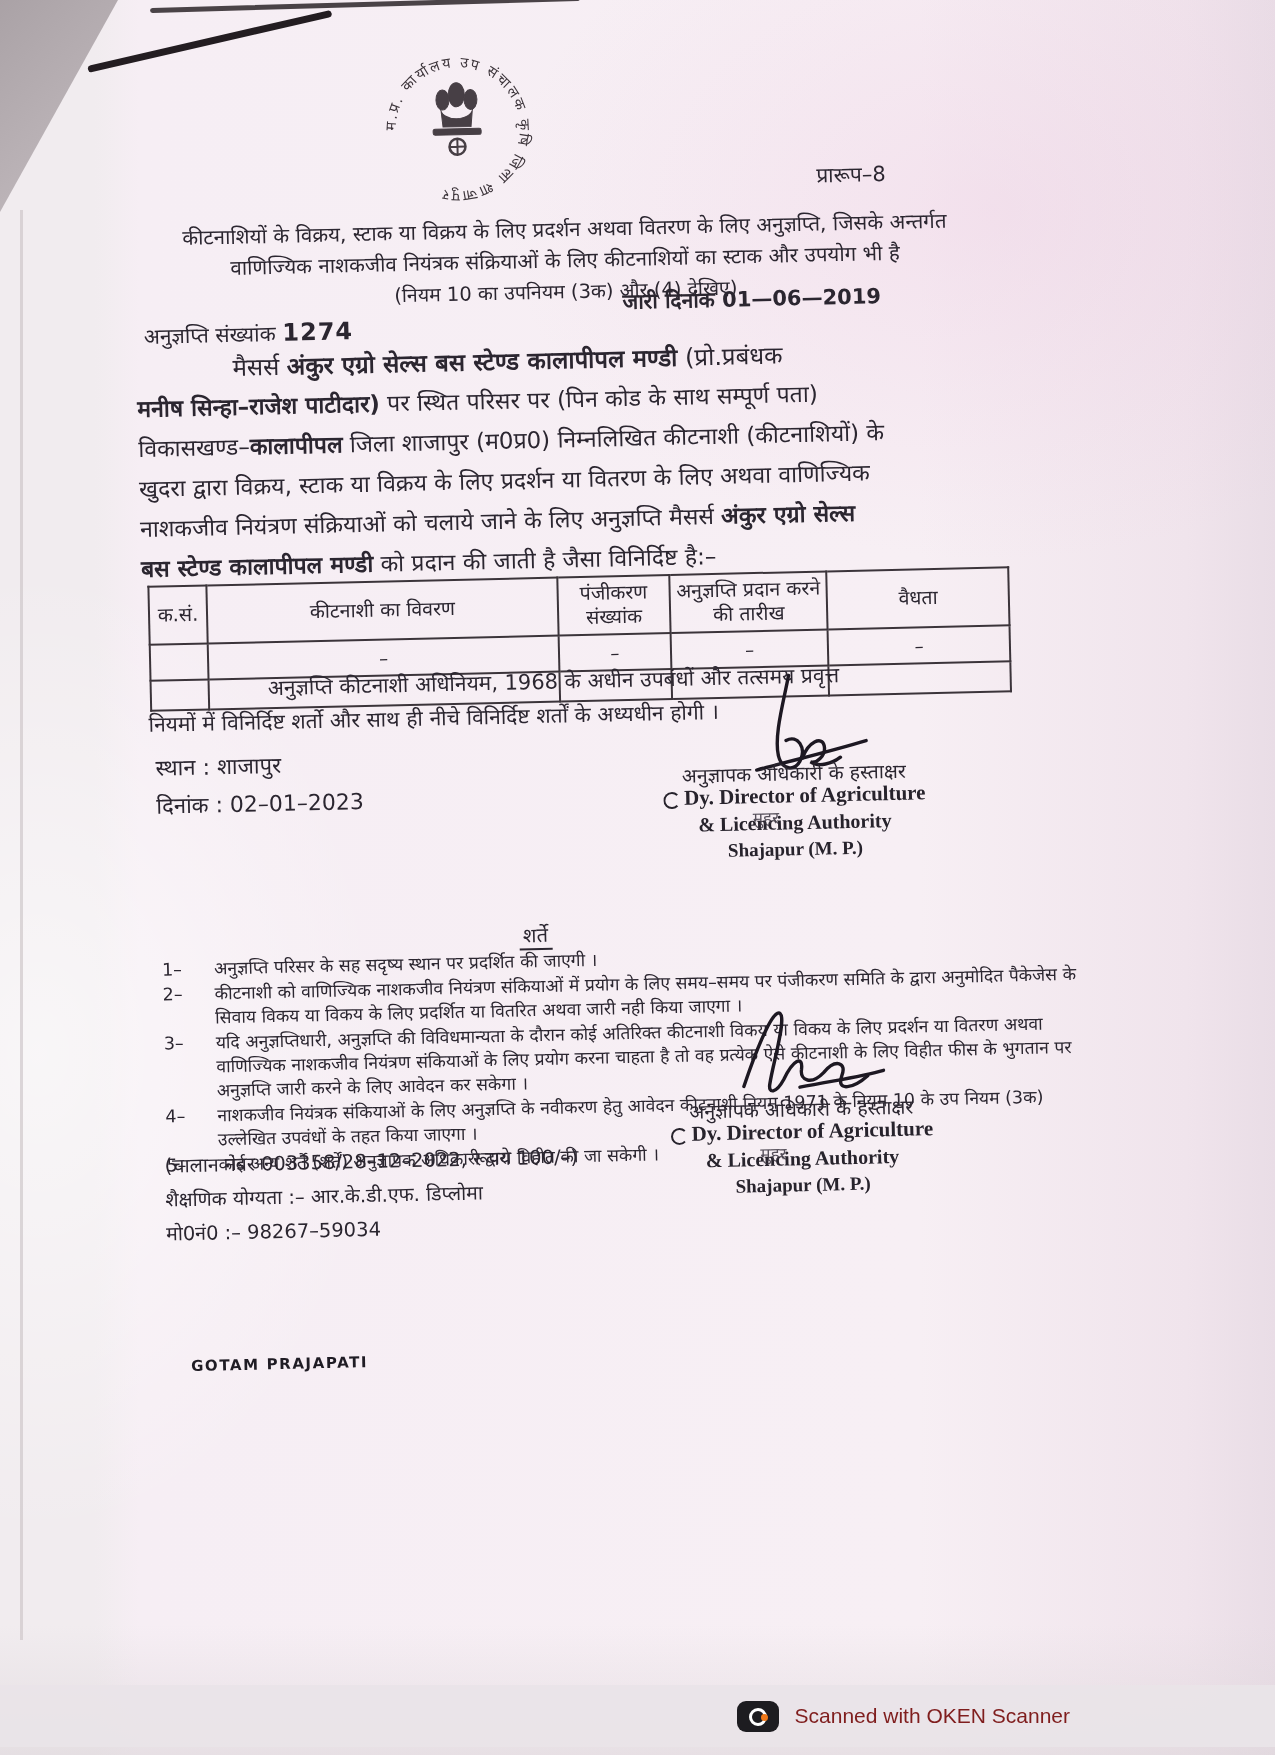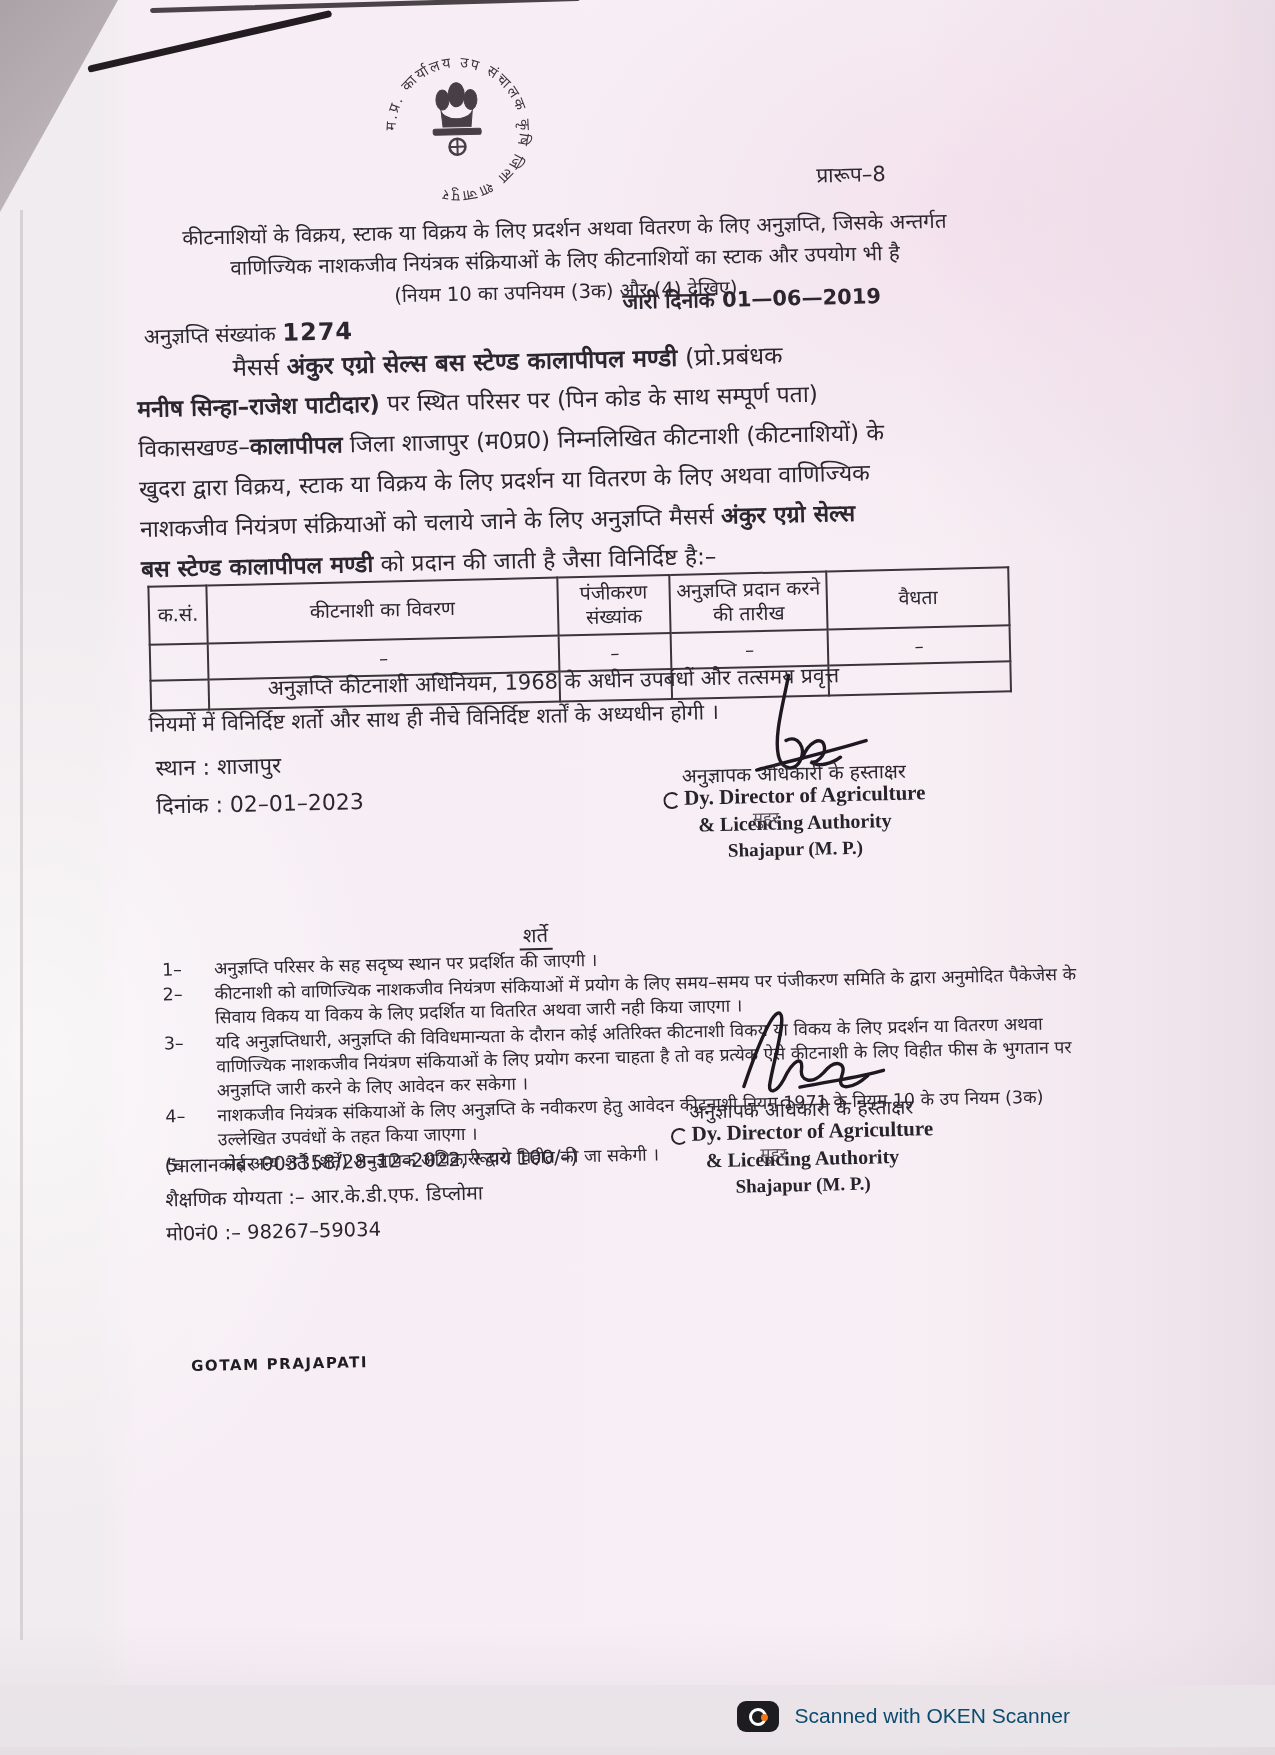--- a/index.html
+++ b/index.html
@@ -83,21 +83,21 @@
   .mobile{left:14px;top:1174px;font-size:19.5px;}
   .holder-name{left:36px;top:1312px;font-size:15px;font-weight:bold;letter-spacing:1.6px;color:#1f1c24;}
   
   .oken-bar{position:absolute;left:0;bottom:8px;width:100%;height:62px;
     background:rgba(233,228,232,.96);display:flex;align-items:center;justify-content:flex-end;
     padding-right:205px;box-sizing:border-box;gap:16px;}
   .oken-logo{width:42px;height:31px;background:#1d1c20;border-radius:9px;position:relative;flex:none;}
   .oken-ring{position:absolute;left:12px;top:7px;width:12px;height:12px;border:3.2px solid #ffffff;
     border-radius:50%;}
   .oken-dot{position:absolute;left:24px;top:13px;width:7px;height:7px;background:#f07818;border-radius:50%;}
-  .oken-text{font-size:21px;color:#0c4a6e;font-family:"Liberation Sans",sans-serif;}
+  .oken-text{font-size:21px;color:#7f1d1d;font-family:"Liberation Sans",sans-serif;}
   
   .emblem text{font-size:14.5px;fill:#3c343a;letter-spacing:2px;}
   .emblem .capital{fill:#473f45;stroke:#473f45;}
 </style>
 </head>
 <body>
 
 <div id="canvas">
   <div id="paper"></div>
   <div class="fold-corner"></div>

